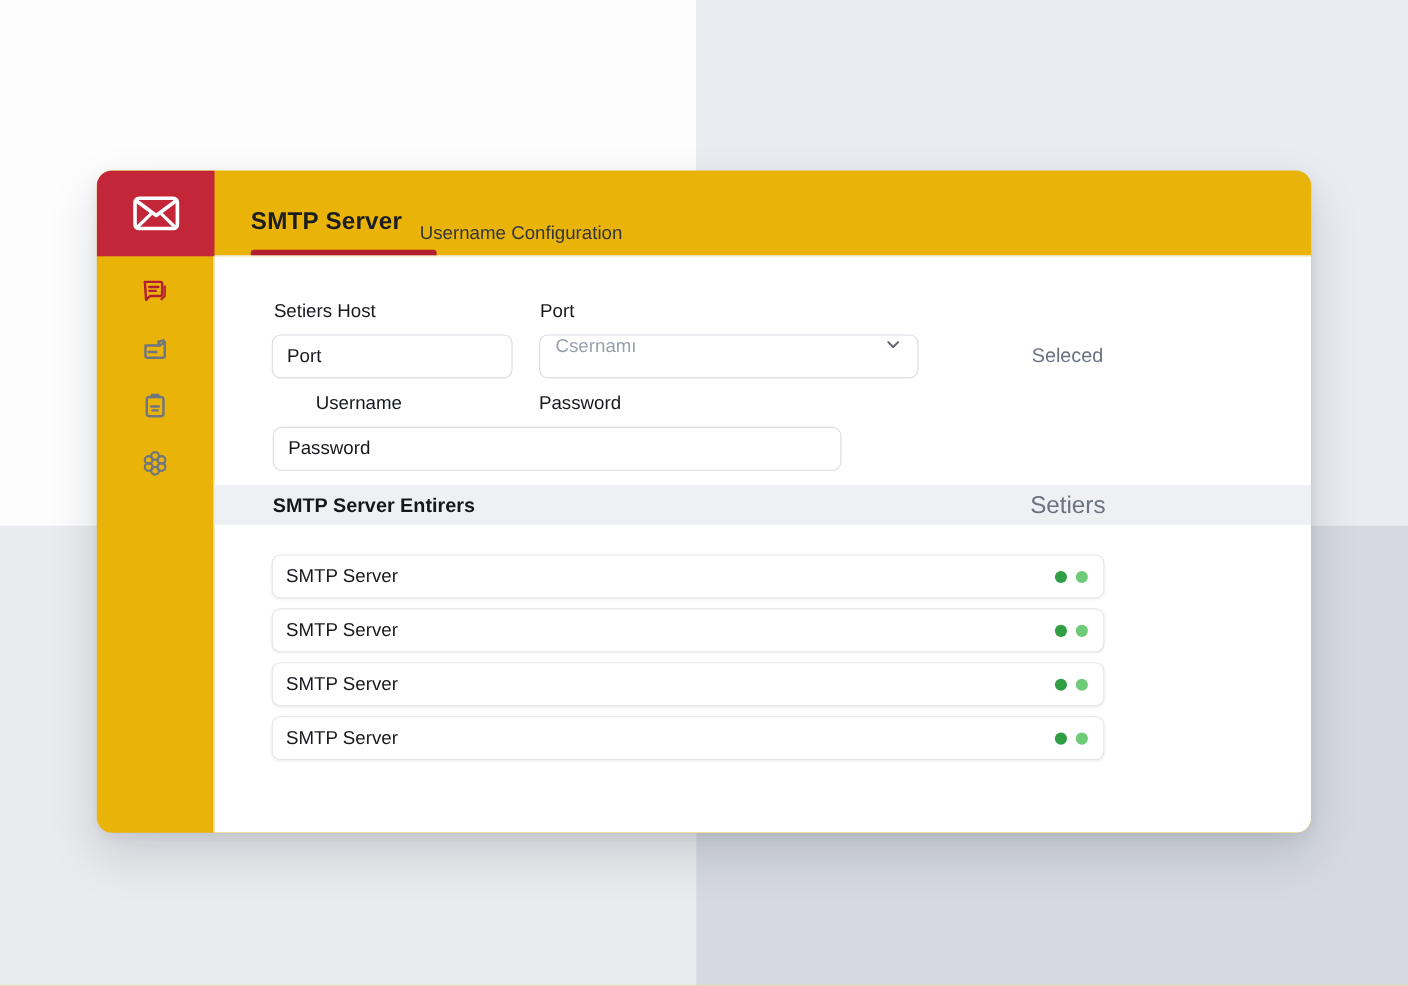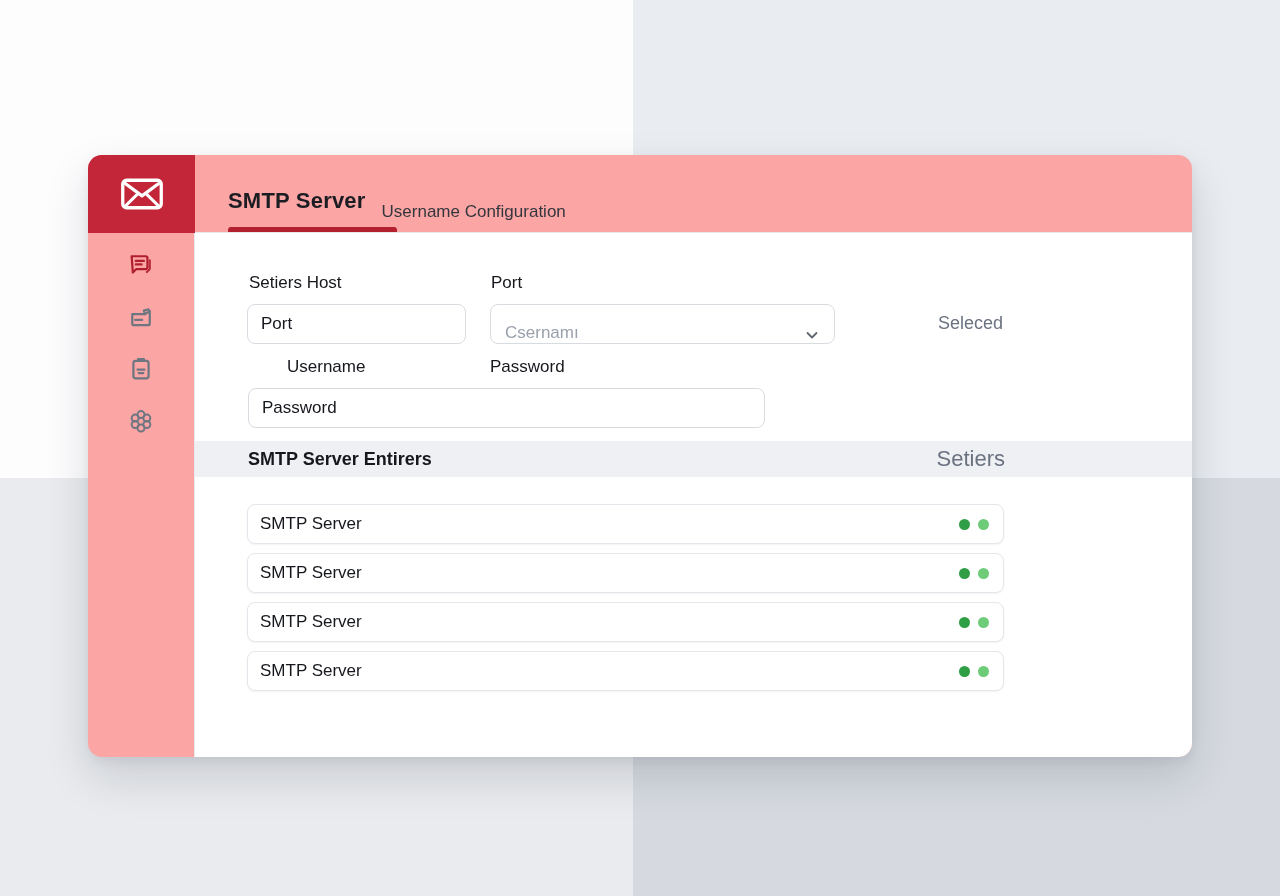--- a/index.html
+++ b/index.html
@@ -9,21 +9,21 @@
   
   .bg-quad { position: absolute; }
   .bg-tl { left: 0; top: 0; width: 633px; height: 478px; background: #fdfdfe; }
   .bg-tr { left: 633px; top: 0; width: 647px; height: 478px; background: #e9ecf0; }
   .bg-bl { left: 0; top: 478px; width: 633px; height: 418px; background: #e9ebee; }
   .bg-br { left: 633px; top: 478px; width: 647px; height: 418px; background: #d6dae0; }
 
   
   .app-card {
     position: absolute; left: 88px; top: 155px; width: 1104px; height: 602px;
-    background: #fca5a5; border-radius: 14px; overflow: hidden;
+    background: #eab308; border-radius: 14px; overflow: hidden;
     box-shadow: 0 20px 45px rgba(15, 23, 42, 0.14), 0 4px 12px rgba(15, 23, 42, 0.06);
     display: grid; grid-template-columns: 107px 1fr; grid-template-rows: 78px 1fr;
   }
 
   
   .logo-block {
     grid-column: 1; grid-row: 1; background: #c32638;
     display: flex; align-items: center; justify-content: center;
   }
 
@@ -71,21 +71,21 @@
     position: absolute; height: 40px; border: 1px solid #d8dce1; border-radius: 8px;
     background: #fff; font-family: "Liberation Sans", sans-serif;
     font-size: 17px; color: #16181d; padding: 0 13px; outline: none;
   }
   .inp-host { left: 52px; top: 71px; width: 219px; }
   .inp-userpass { left: 53px; top: 155px; width: 517px; }
 
   .select-box {
     position: absolute; left: 295px; top: 71px; width: 345px; height: 40px;
     border: 1px solid #d8dce1; border-radius: 8px; background: #fff;
-    display: flex; align-items: flex-end; justify-content: space-between;
+    display: flex; align-items: flex-start; justify-content: space-between;
     padding: 0 14px; cursor: pointer;
   }
   .select-value { font-size: 17px; color: #9aa1ab; }
 
   .selected-caption {
     position: absolute; left: 673px; top: 80px; width: 135px;
     text-align: right; font-size: 18px; color: #6b7280;
   }
   .select-button {
     position: absolute; left: 673px; top: 115px; width: 135px; height: 40px;

